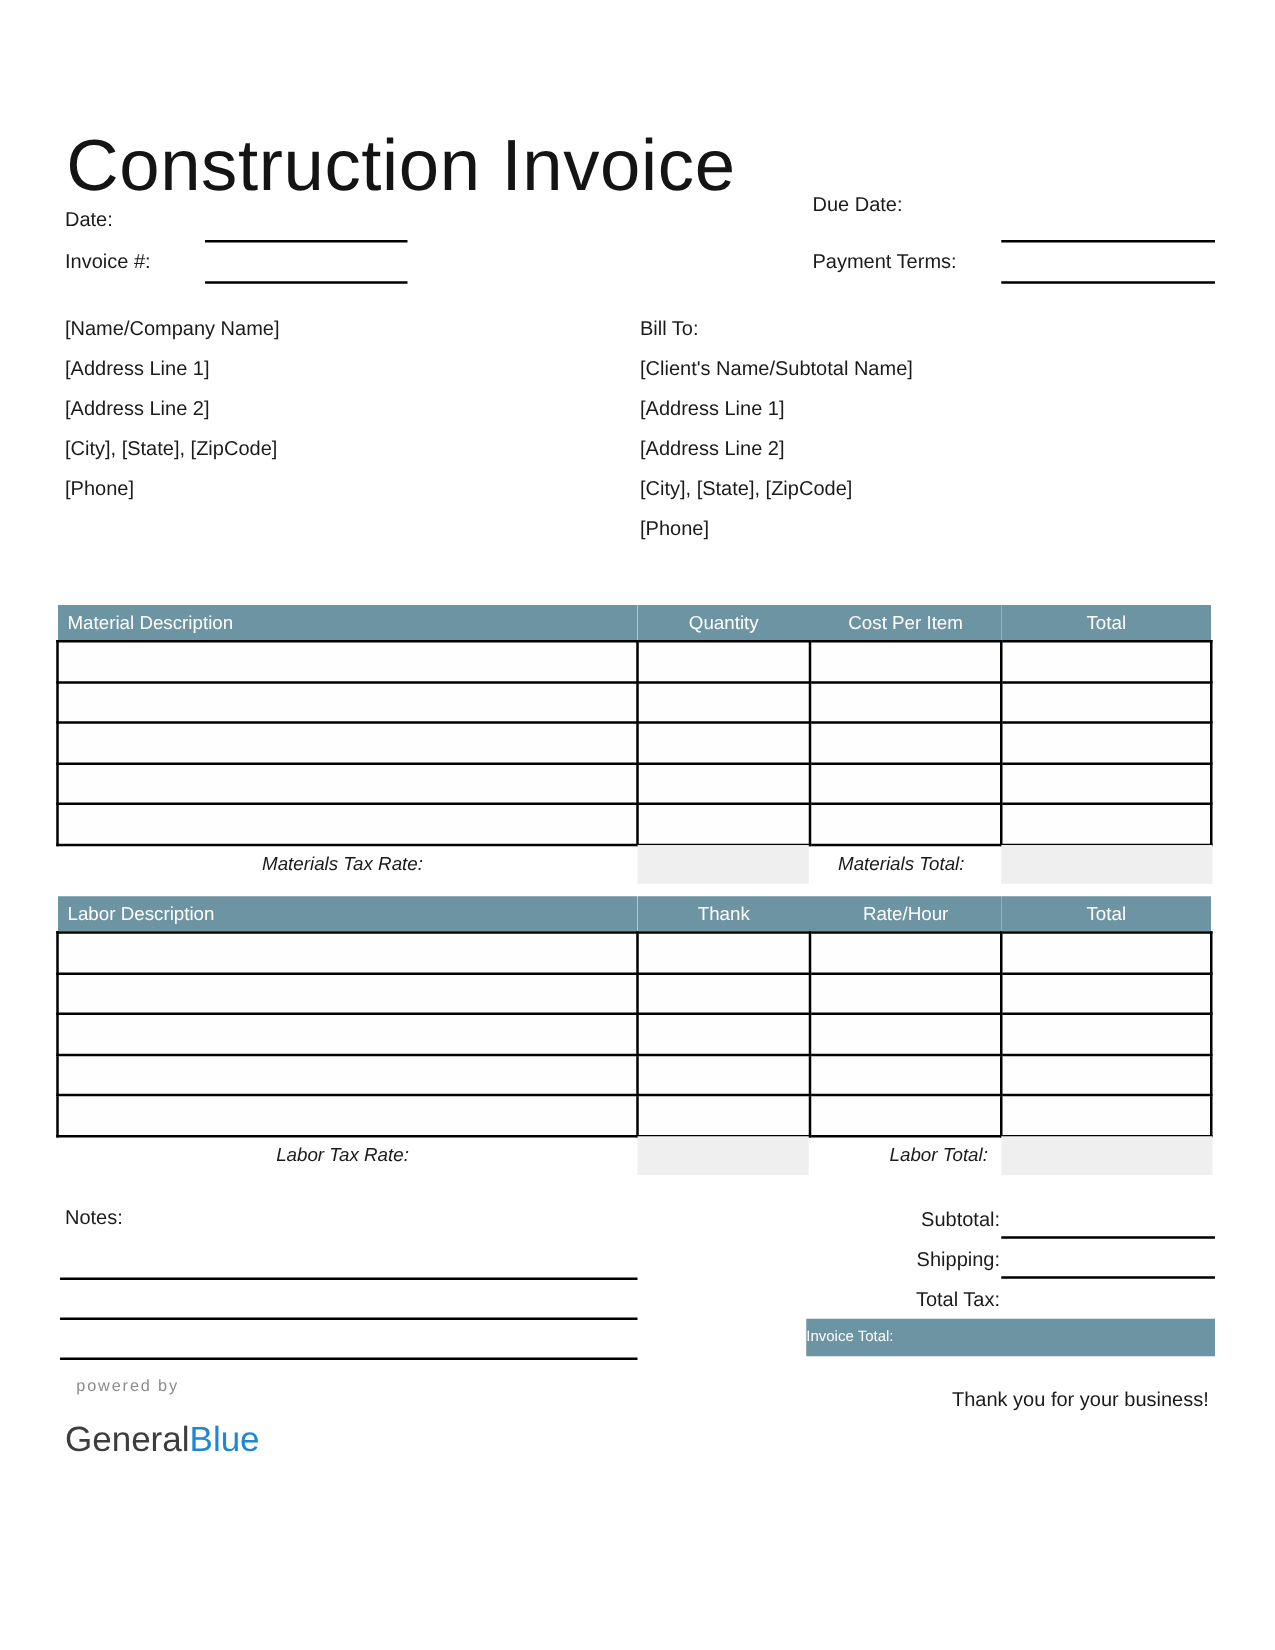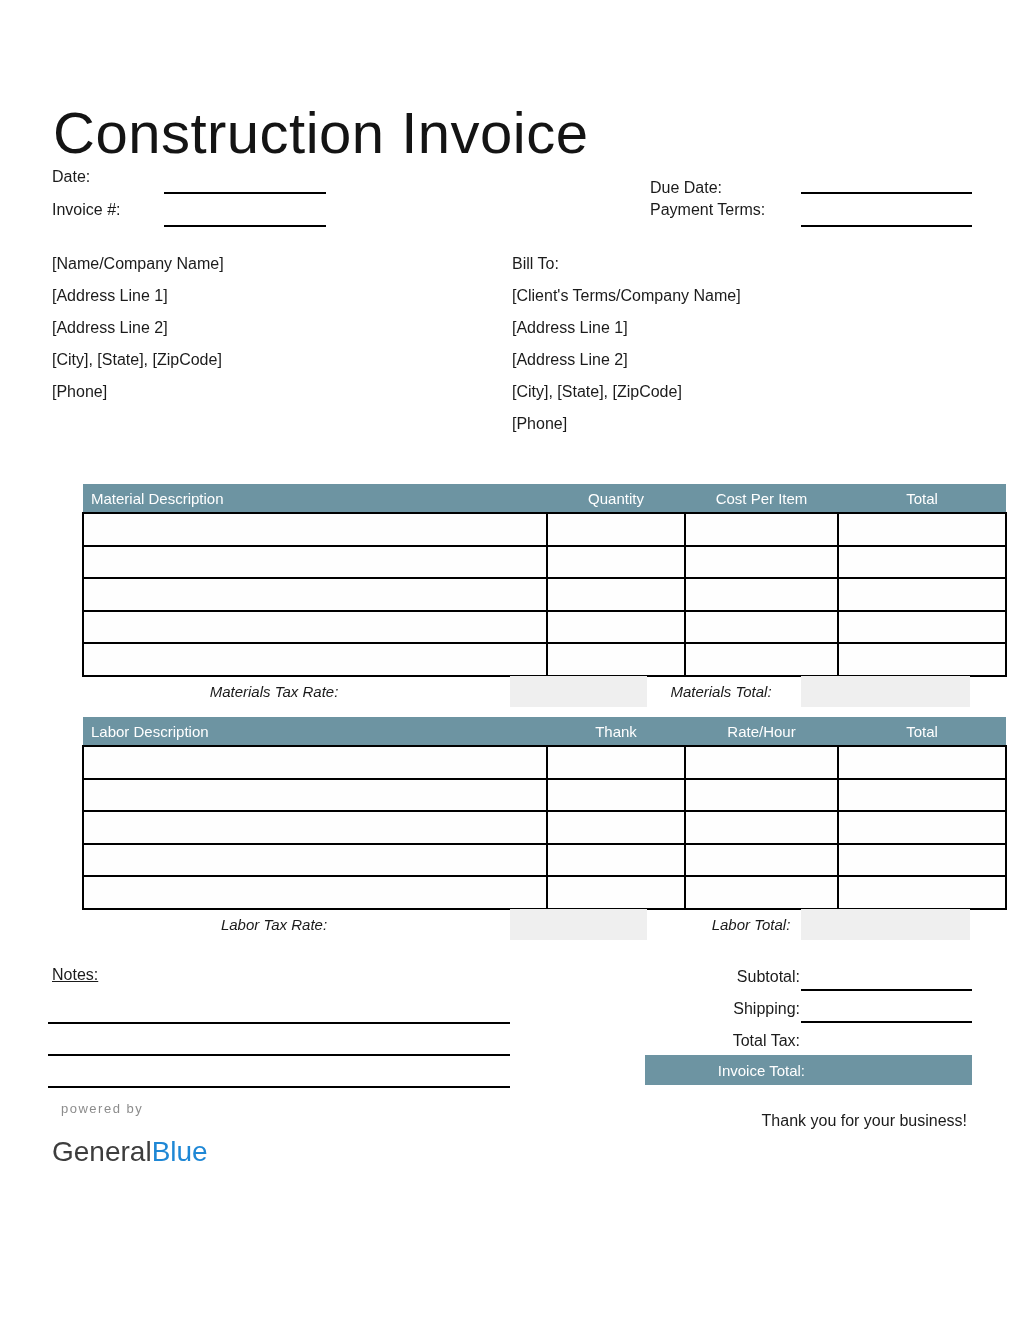--- a/index.html
+++ b/index.html
@@ -13,69 +13,69 @@
   .page-title {
     left:53px; top:99px; font-size:58px; font-weight:400;
     letter-spacing:0.5px; color:#141414;
   }
   .lbl { font-size:16px; color:#1b1b1b; white-space:nowrap; }
   .fill-line { border-top:2px solid #000; height:0; }
   .addr-block { font-size:16px; line-height:32px; }
   .addr-block .heading { }
   table.inv {
     position:absolute; left:45px; width:923px;
-    border-collapse:collapse; table-layout:fixed;margin-left:37px;
+    border-collapse:collapse; table-layout:fixed;
   }
   table.inv th {
     background:#6d94a2; color:#ffffff; font-weight:400; font-size:15px;
     height:29px; border:none; text-align:center; overflow:hidden;
   }
   table.inv th.desc { text-align:left; padding-left:8px; }
   table.inv td {
     border:2px solid #000; height:32.5px; background:#fefefe;
   }
   .tax-label { font-size:15px; font-style:italic; text-align:center; white-space:nowrap; }
   .gray-box { background:#efefef; }
   .tot-label { font-size:16px; text-align:right; white-space:nowrap; }
   .invoice-total-bar { background:#6d94a2; }
-  .invoice-total-label { color:#ffffff; font-size:15px; text-align:right; white-space:nowrap; }
+  .invoice-total-label { color:#ffffff; font-size:12px; white-space:nowrap; }
   .powered-by { font-size:13px; color:#8c8c8c; letter-spacing:1.5px; }
   .brand { font-size:28px; letter-spacing:0; }
   .brand .general { color:#3d3d3d; }
   .brand .blue { color:#1e87d5; }
   .thanks { font-size:16px; text-align:right; }
 </style>
 </head>
 <body>
 
 <div class="abs page-title">Construction Invoice</div>
 
 <div class="abs lbl" style="left:52px; top:168px;">Date:</div>
 <div class="abs fill-line" style="left:164px; top:192px; width:162px;"></div>
 
 <div class="abs lbl" style="left:52px; top:201px;">Invoice #:</div>
 <div class="abs fill-line" style="left:164px; top:225px; width:162px;"></div>
 
-<div class="abs lbl" style="left:650px; top:179px;">Due Date:</div>
+<div class="abs lbl" style="left:650px; top:156px;">Due Date:</div>
 <div class="abs fill-line" style="left:801px; top:192px; width:171px;"></div>
 
 <div class="abs lbl" style="left:650px; top:201px;">Payment Terms:</div>
 <div class="abs fill-line" style="left:801px; top:225px; width:171px;"></div>
 
 <div class="abs addr-block" style="left:52px; top:248px;">
   <div>[Name/Company Name]</div>
   <div>[Address Line 1]</div>
   <div>[Address Line 2]</div>
   <div>[City], [State], [ZipCode]</div>
   <div>[Phone]</div>
 </div>
 
 <div class="abs addr-block" style="left:512px; top:248px;">
   <div class="heading">Bill To:</div>
-  <div>[Client's Terms/Company Name]</div>
+  <div>[Client's Name/Subtotal Name]</div>
   <div>[Address Line 1]</div>
   <div>[Address Line 2]</div>
   <div>[City], [State], [ZipCode]</div>
   <div>[Phone]</div>
 </div>
 
 <table class="inv" style="top:484px;">
   <colgroup>
       <col style="width:464px">
       <col style="width:138px">
@@ -176,21 +176,21 @@
         <td></td>
       </tr>
     </tbody>
 </table>
 
 <div class="abs tax-label" style="left:45px; top:916px; width:458px;">Labor Tax Rate:</div>
 <div class="abs gray-box" style="left:510px; top:909px; width:137px; height:31px;"></div>
 <div class="abs tax-label" style="left:677px; top:916px; width:148px;">Labor Total:</div>
 <div class="abs gray-box" style="left:801px; top:909px; width:169px; height:31px;"></div>
 
-<div class="abs lbl" style="left:52px; top:966px;text-decoration:underline;">Notes:</div>
+<div class="abs lbl" style="left:52px; top:966px;">Notes:</div>
 <div class="abs fill-line" style="left:48px; top:1022px; width:462px;"></div>
 <div class="abs fill-line" style="left:48px; top:1054px; width:462px;"></div>
 <div class="abs fill-line" style="left:48px; top:1086px; width:462px;"></div>
 
 <div class="abs tot-label" style="left:620px; top:968px; width:180px;">Subtotal:</div>
 <div class="abs fill-line" style="left:801px; top:989px; width:171px;"></div>
 
 <div class="abs tot-label" style="left:620px; top:1000px; width:180px;">Shipping:</div>
 <div class="abs fill-line" style="left:801px; top:1021px; width:171px;"></div>
 

